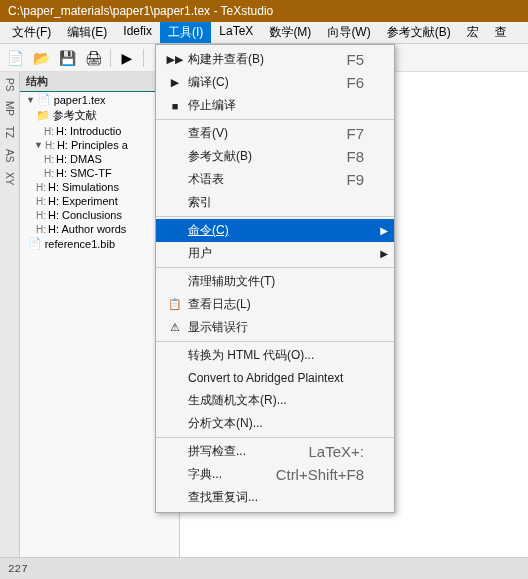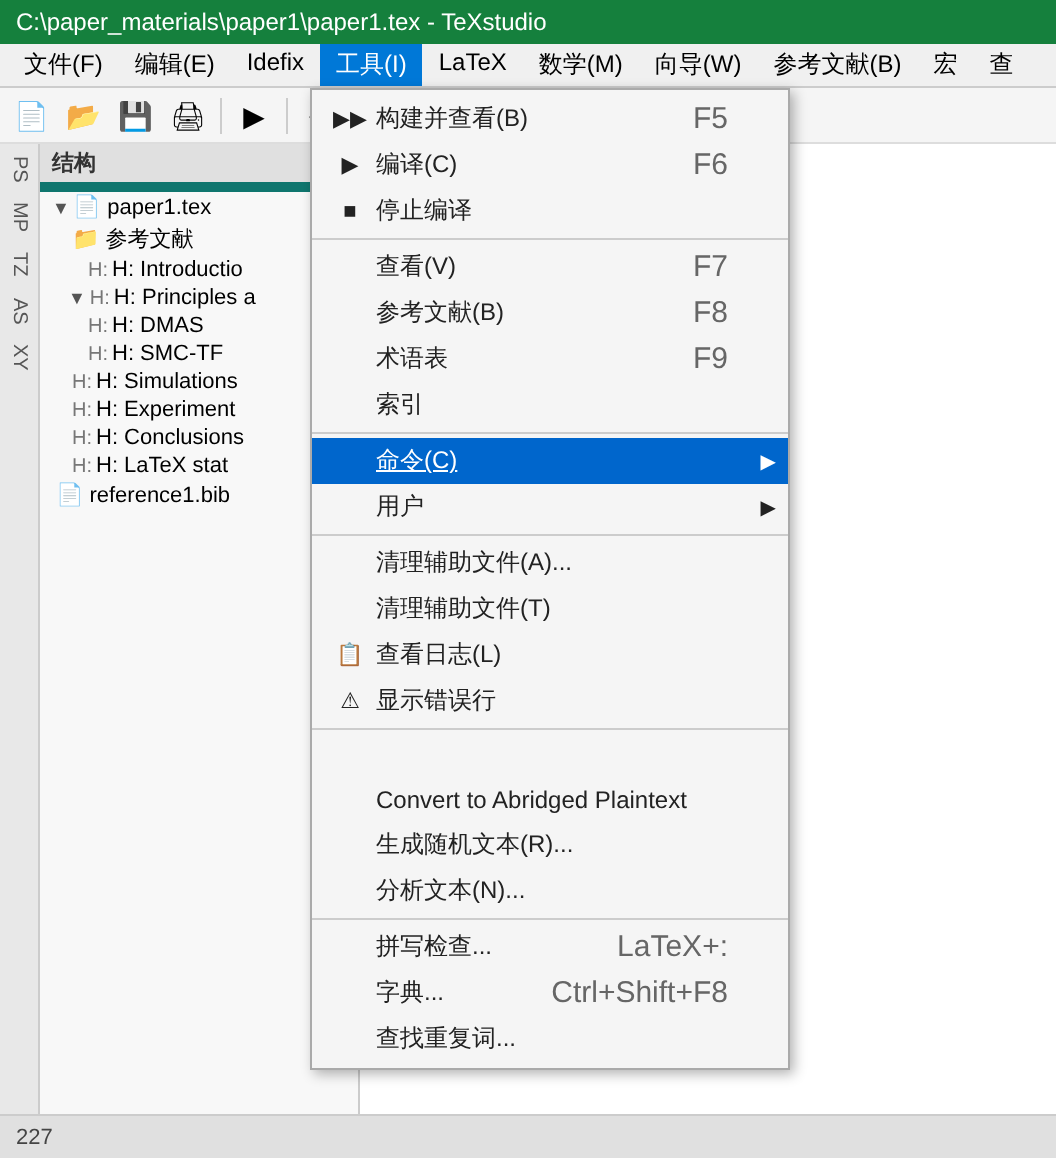--- a/index.html
+++ b/index.html
@@ -8,21 +8,21 @@
       height: 579px;
       font-family: "Microsoft YaHei", "SimSun", Arial, sans-serif;
       font-size: 13px;
       background: #f0f0f0;
       overflow: hidden;
       position: relative;
     }
 
     
     .title-bar {
-      background: #15803d;
+      background: #a16207;
       color: #fff;
       padding: 2px 8px;
       font-size: 12px;
       height: 22px;
       display: flex;
       align-items: center;
     }
 
     
     .menu-bar {
@@ -102,21 +102,21 @@
       border-right: 1px solid #ccc;
       overflow: hidden;
       font-size: 11px;
     }
     .structure-header {
       background: #e0e0e0;
       padding: 2px 6px;
       font-size: 11px;
       font-weight: bold;
       color: #333;
-      border-bottom: 5px solid #0f766e;
+      border-bottom: 1px solid #0f766e;
     }
     .tree-item {
       display: flex;
       align-items: center;
       padding: 1px 2px;
       cursor: pointer;
       white-space: nowrap;
       overflow: hidden;
       text-overflow: ellipsis;
     }
@@ -145,20 +145,21 @@
     .status-bar {
       background: #e0e0e0;
       border-top: 1px solid #ccc;
       height: 22px;
       display: flex;
       align-items: center;
       padding: 0 8px;
       font-size: 11px;
       color: #444;
       gap: 10px;
+      font-family: Liberation Mono, monospace;
     }
 
     
     .dropdown-overlay {
       position: absolute;
       top: 44px; 
       left: 155px;
       z-index: 100;
       display: flex;
       gap: 0;
@@ -309,21 +310,21 @@
     <div class="tree-item">
       <span class="indent" style="width:12px"></span>
       <span class="arrow"> </span>
       <span style="font-size:10px;color:#777;margin-right:2px;">H:</span>
       <span>H: Conclusions</span>
     </div>
     <div class="tree-item">
       <span class="indent" style="width:12px"></span>
       <span class="arrow"> </span>
       <span style="font-size:10px;color:#777;margin-right:2px;">H:</span>
-      <span>H: LaTeX stat</span>
+      <span>H: Author words</span>
     </div>
     <div class="tree-item">
       <span class="indent" style="width:4px"></span>
       <span class="arrow"> </span>
       <span class="file-icon">📄</span>
       <span>reference1.bib</span>
     </div>
   </div>
 
   <div class="editor-area">
@@ -403,38 +404,35 @@
     </div>
     <div class="dropdown-item">
       <span class="icon-box"></span>
       <span>用户</span>
       <span class="arrow-right">▶</span>
     </div>
     <div class="dropdown-sep"></div>
 
     <div class="dropdown-item">
       <span class="icon-box"></span>
-      <span>清理辅助文件(A)...</span>
-    </div>
-    <div class="dropdown-item">
-      <span class="icon-box"></span>
       <span>清理辅助文件(T)</span>
     </div>
     <div class="dropdown-item">
       <span class="icon-box">📋</span>
       <span>查看日志(L)</span>
     </div>
     <div class="dropdown-item">
       <span class="icon-box">⚠</span>
       <span>显示错误行</span>
     </div>
     <div class="dropdown-sep"></div>
 
     <div class="dropdown-item">
       <span class="icon-box"></span>
+      <span>转换为 HTML 代码(O)...</span>
     </div>
     <div class="dropdown-item">
       <span class="icon-box"></span>
       <span>Convert to Abridged Plaintext</span>
     </div>
     <div class="dropdown-item">
       <span class="icon-box"></span>
       <span>生成随机文本(R)...</span>
     </div>
     <div class="dropdown-item">

